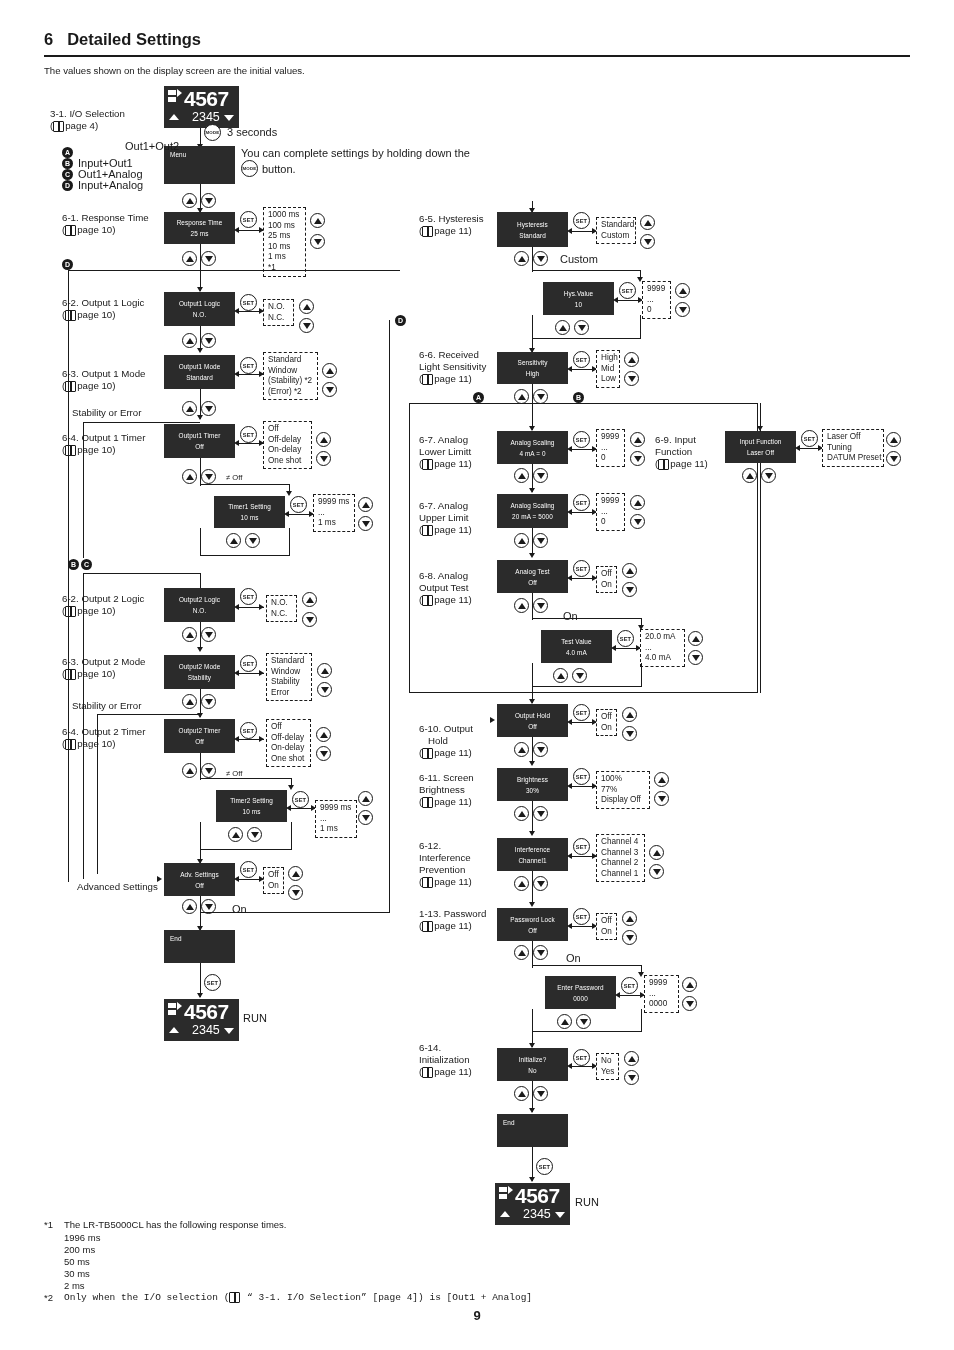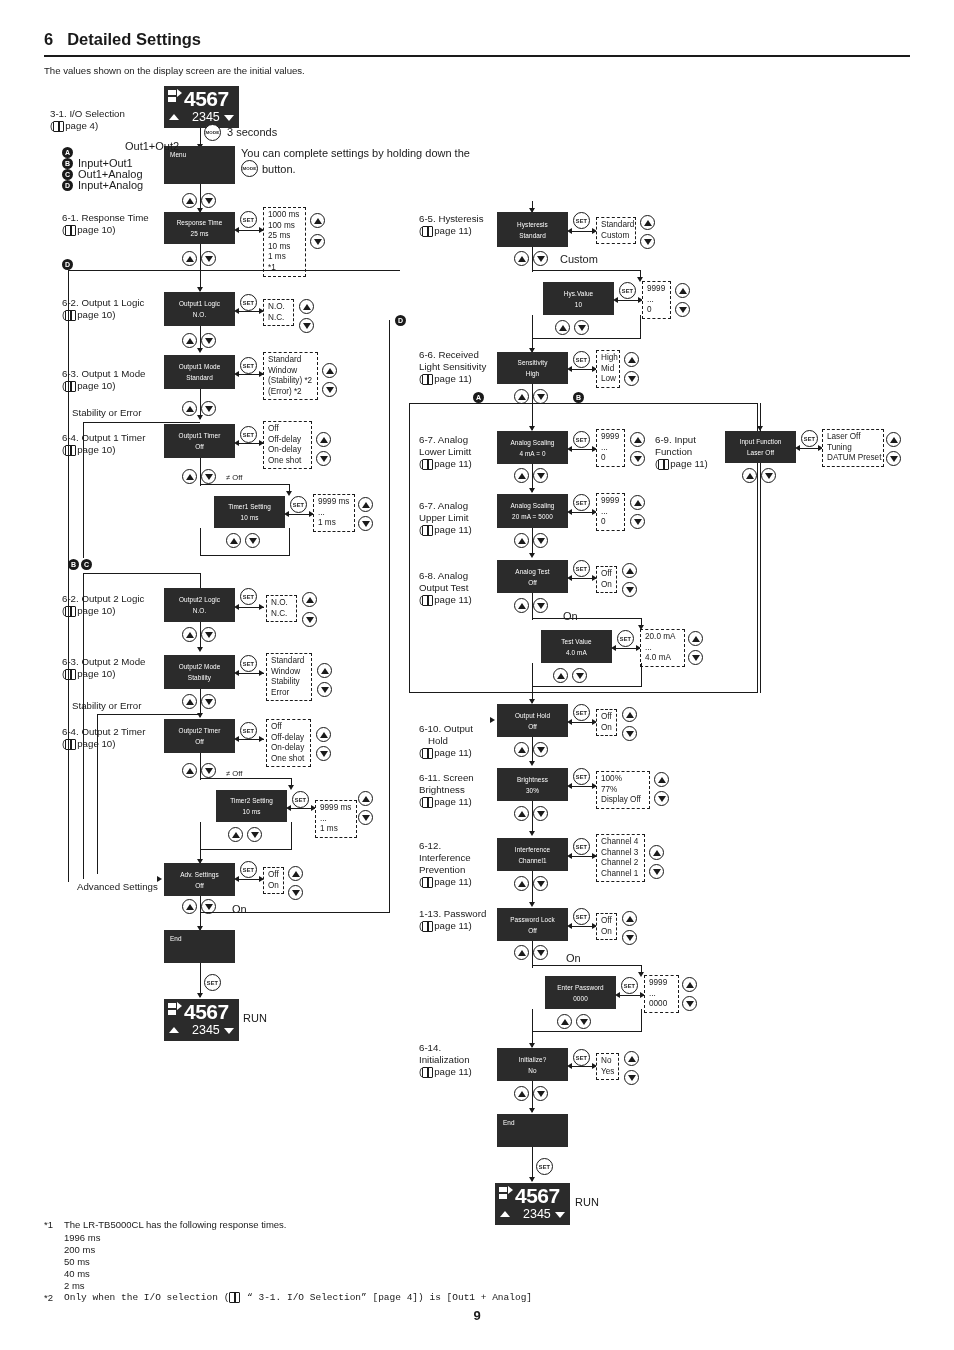--- a/index.html
+++ b/index.html
@@ -781,20 +781,20 @@
     <div class="tri-up"></div>
     <div class="tri-dn"></div>
   </div>
   <div class="t sm" style="left:575px; top:1196px;">RUN</div>
 
   <div class="fn" style="left:44px; top:1219px;">*1</div>
   <div class="fn" style="left:64px; top:1219px;">The LR-TB5000CL has the following response times.</div>
   <div class="fn" style="left:64px; top:1232px;">1996 ms</div>
   <div class="fn" style="left:64px; top:1244px;">200 ms</div>
   <div class="fn" style="left:64px; top:1256px;">50 ms</div>
-  <div class="fn" style="left:64px; top:1268px;">40 ms</div>
+  <div class="fn" style="left:64px; top:1268px;">30 ms</div>
   <div class="fn" style="left:64px; top:1280px;">2 ms</div>
   <div class="fn" style="left:44px; top:1292px;">*2</div>
   <div class="fn" style="left:64px; top:1292px;font-family:Liberation Mono, monospace;"><span>Only when the I/O selection (</span><span class="bookicon"></span><span> “ 3-1. I/O Selection” [page 4]) is [Out1 + Analog]</span></div>
 
   <div class="pageno" style="top:1308px;">9</div>
 
 </div>
 
 </body></html>

